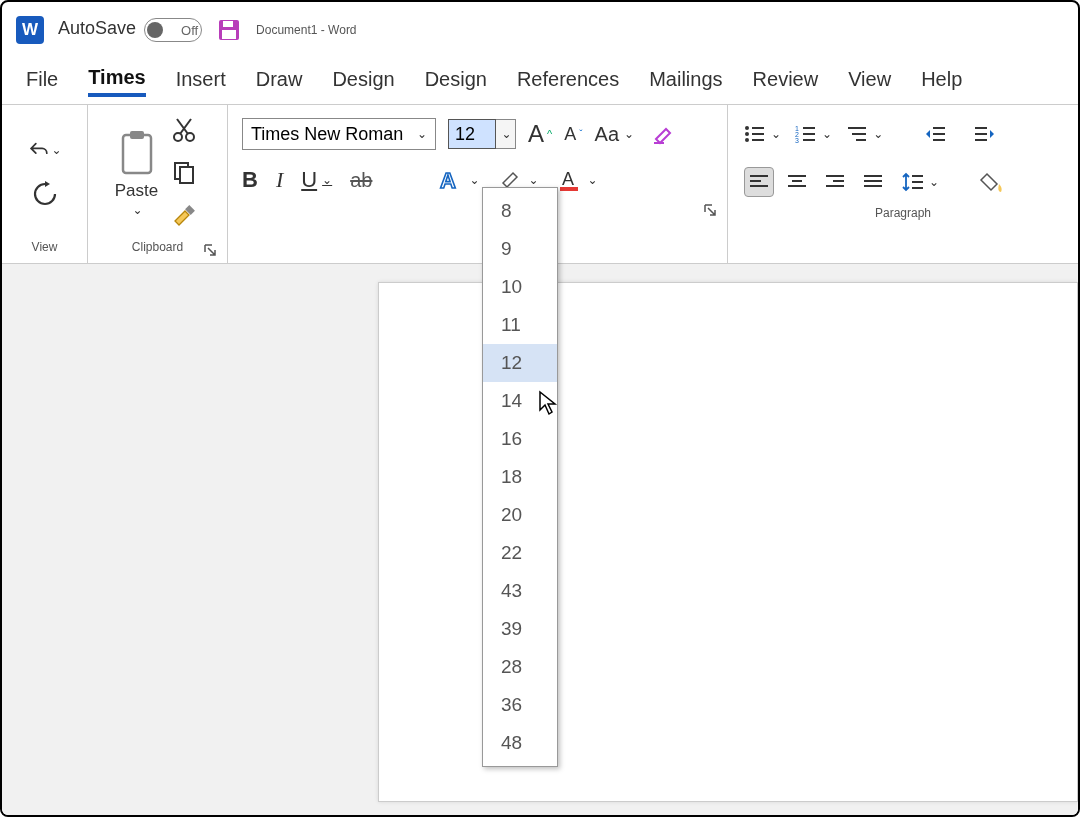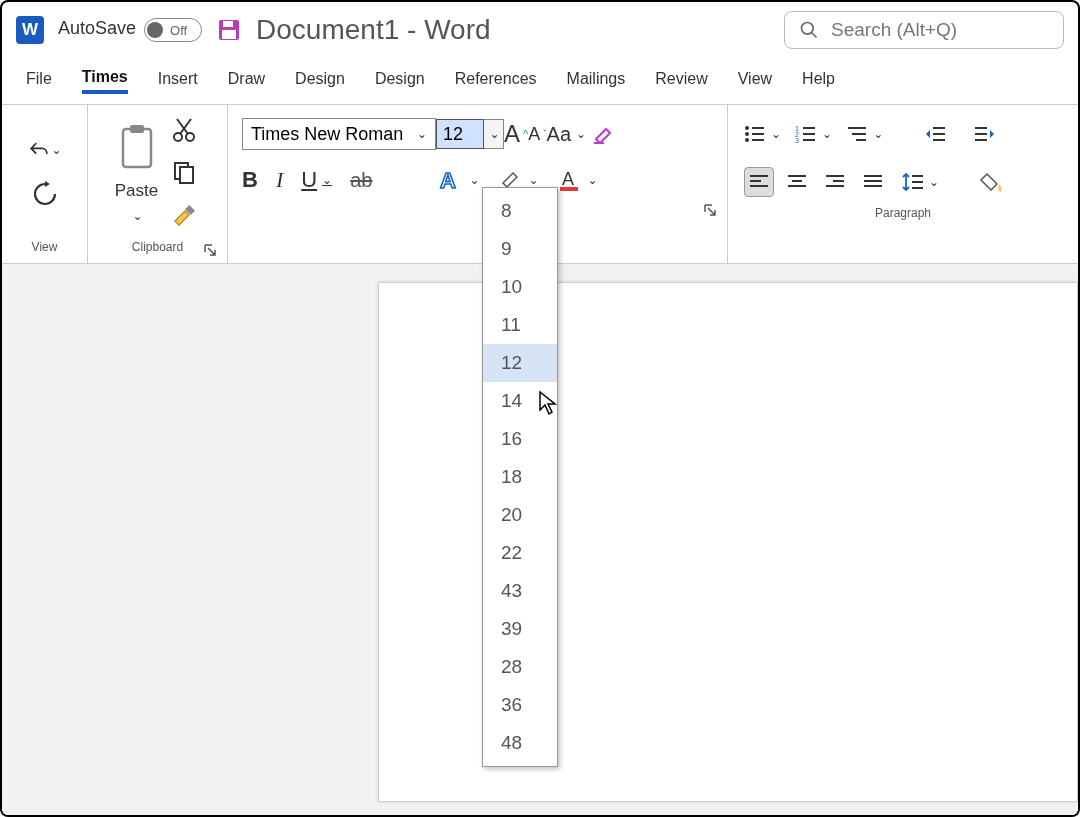--- a/index.html
+++ b/index.html
@@ -2,48 +2,48 @@
 <html><head>
 <meta charset="utf-8">
 <style>
 * { box-sizing: border-box; margin: 0; padding: 0; font-family: "Segoe UI", Arial, sans-serif; }
 body { background: #fff; width: 1080px; height: 817px; overflow: hidden; position: relative; border: 2px solid #000; border-radius: 8px; }
 
 
 .titlebar { height: 56px; display: flex; align-items: center; padding: 0 14px; gap: 14px; }
 .app-icon { width: 28px; height: 28px; background: #185abd; border-radius: 4px; display: flex; align-items: center; justify-content: center; color: #fff; font-weight: bold; font-size: 17px; }
 .autosave { display: flex; align-items: flex-start; gap: 8px; font-size: 18px; color: #333; }
-.toggle { width: 58px; height: 24px; border: 1.5px solid #888; border-radius: 14px; display: flex; align-items: center; padding: 2px; gap: 7px; }
+.toggle { width: 58px; height: 24px; border: 1.5px solid #888; border-radius: 14px; display: flex; align-items: center; padding: 2px; gap: 18px; }
 .toggle .knob { width: 16px; height: 16px; background: #666; border-radius: 50%; }
 .toggle .lbl { font-size: 13px; color: #666; }
 .save-icon { width: 26px; height: 26px; display:flex; align-items:center; justify-content:center; }
-.doc-title { font-size: 28px; color: #555; }
+.doc-title { font-size: 12px; color: #555; }
 .search-box { margin-left: auto; width: 280px; height: 38px; border: 1px solid #bbb; border-radius: 8px; display: flex; align-items: center; padding: 0 14px; gap: 12px; color: #777; font-size: 19px; }
 
 
-.tabs { height: 46px; display: flex; align-items: center; gap: 30px; padding: 0 24px; font-size: 16px; color: #333; }
+.tabs { height: 46px; display: flex; align-items: center; gap: 30px; padding: 0 24px; font-size: 20px; color: #333; }
 .tab { cursor: pointer; padding-bottom: 4px; }
 .tab.active { font-weight: 600; border-bottom: 4px solid #185abd; color: #111; }
 
 
 .ribbon { border-top: 1px solid #ccc; border-bottom: 1px solid #ccc; height: 160px; background: #fff; display: flex; position: relative; }
 .group { border-right: 1px solid #ccc; display: flex; flex-direction: column; align-items: center; padding: 6px 10px 2px; }
 .group-body { flex: 1; display: flex; align-items: center; gap: 8px; }
 .group-label { font-size: 12px; color: #555; height: 28px; display: flex; align-items: center; gap: 10px; width: 100%; justify-content: center; position: relative;}
 .launcher { position:absolute; right:0; bottom:4px; }
 
 .undo-col { display: flex; flex-direction: column; gap: 10px; align-items: center; }
 .ico-btn { width: 34px; height: 34px; display: flex; align-items: center; justify-content: center; cursor: pointer; }
 .caret { font-size: 12px; color: #333; margin-left: 2px; }
 
-.paste-block { display: flex; flex-direction: column; align-items: center; gap: 8px; }
+.paste-block { display: flex; flex-direction: column; align-items: center; gap: 2px; }
 .paste-block .big { width: 44px; height: 52px; display:flex; align-items:center; justify-content:center;}
 .paste-label { font-size: 17px; color: #333; }
 .clip-right { display: flex; flex-direction: column; gap: 8px; }
-.font-row1 { display: flex; align-items: center; gap: 0; }
+.font-row1 { display: flex; align-items: center; gap: 12px; }
 .font-row2 { display: flex; align-items: center; gap: 18px; }
 .font-rows { display:flex; flex-direction:column; gap:16px; padding-top:6px;}
 
 .font-name { width: 194px; height: 32px; border: 1px solid #888; display: flex; align-items: center; padding: 0 8px; font-size: 18px; justify-content: space-between; font-family: "Times New Roman", serif; }
 .font-size { width: 48px; height: 30px; border: 1.5px solid #555; background: #cfe2ff; display: flex; align-items: center; padding: 0 6px; font-size: 18px; position: relative; }
 .size-dd-btn { width: 20px; height: 30px; border: 1px solid #888; border-left:none; display:flex; align-items:center; justify-content:center; background:#f5f5f5; }
 
 .txt-btn { font-size: 20px; color: #333; cursor: pointer; display:flex; align-items:center; gap:3px;}
 .bold { font-weight: bold; font-size: 22px; }
 .italic { font-style: italic; font-family: serif; font-size: 22px; }
@@ -83,27 +83,20 @@
     </div>
   </div>
   <div class="save-icon">
     <svg width="24" height="24" viewBox="0 0 24 24">
         <rect x="2" y="2" width="20" height="20" rx="2" fill="#b83dba"></rect>
         <rect x="6" y="3" width="10" height="6" fill="#fff"></rect>
         <rect x="5" y="12" width="14" height="9" fill="#fff"></rect>
       </svg>
   </div>
   <div class="doc-title">Document1  -  Word</div>
-  <div class="search-box">
-    <svg width="20" height="20" viewBox="0 0 24 24">
-        <circle cx="10" cy="10" r="7" stroke="#666" stroke-width="2" fill="none"></circle>
-        <line x1="15" y1="15" x2="21" y2="21" stroke="#666" stroke-width="2"></line>
-      </svg>
-    <span>Search (Alt+Q)</span>
-  </div>
 </div>
 
 <div class="tabs">
   <div class="tab">File</div>
   <div class="tab active">Times</div>
   <div class="tab">Insert</div>
   <div class="tab">Draw</div>
   <div class="tab">Design</div>
   <div class="tab">Design</div>
   <div class="tab">References</div>

